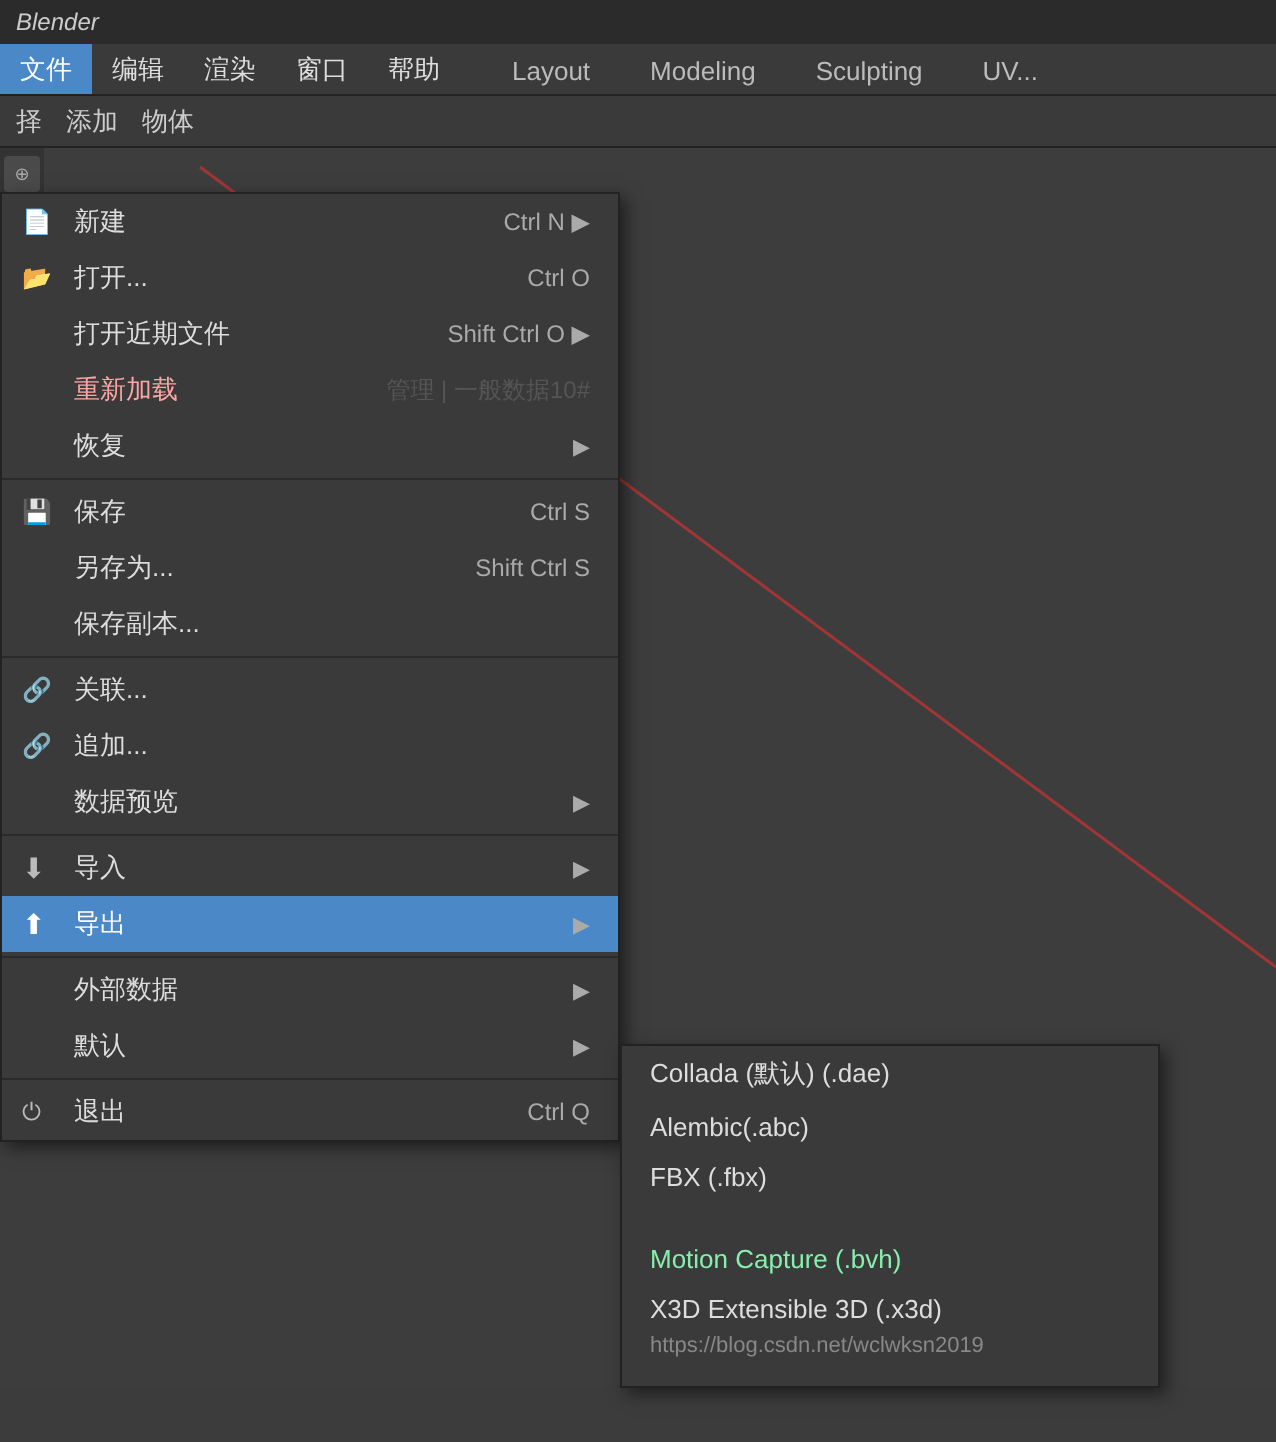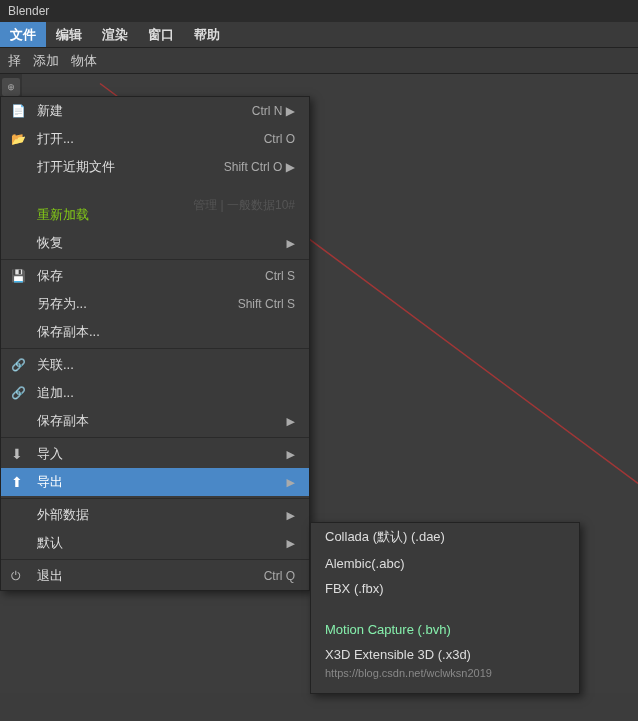--- a/index.html
+++ b/index.html
@@ -16,40 +16,40 @@
 
     
     .title-bar {
       background: #2b2b2b;
       height: 22px;
       display: flex;
       align-items: center;
       padding: 0 8px;
       color: #ccc;
       font-size: 12px;
+      font-style: italic;
     }
 
     
     .menu-bar {
       background: #3a3a3a;
       height: 26px;
       display: flex;
       align-items: center;
       border-bottom: 1px solid #222;
     }
 
     .menu-bar-item {
       padding: 6px 10px;
       cursor: pointer;
       color: #ddd;
       font-size: 13px;
       height: 100%;
       display: flex;
       align-items: center;
-      font-weight: bold;
     }
 
     .workspace-tab {
       padding: 4px 14px;
       background: #3a3a3a;
       color: #bbb;
       font-size: 13px;
       cursor: pointer;
       border-top-left-radius: 4px;
       border-top-right-radius: 4px;
@@ -221,20 +221,26 @@
   <span>Blender</span>
 </div>
 
 <div class="menu-bar">
   <div class="menu-bar-item file-menu-header">文件</div>
   <div class="menu-bar-item">编辑</div>
   <div class="menu-bar-item">渲染</div>
   <div class="menu-bar-item">窗口</div>
   <div class="menu-bar-item">帮助</div>
 
+  <div style="margin-left: 12px; display:flex; align-items:flex-end; height:100%;">
+    <div class="workspace-tab">Layout</div>
+    <div class="workspace-tab">Modeling</div>
+    <div class="workspace-tab">Sculpting</div>
+    <div class="workspace-tab">UV...</div>
+  </div>
 </div>
 
 <div class="sub-toolbar">
   <span class="sub-toolbar-item">择</span>
   <span class="sub-toolbar-item">添加</span>
   <span class="sub-toolbar-item">物体</span>
 </div>
 
 <div class="main-area">
 
@@ -269,21 +275,21 @@
       <span>打开...</span>
       <span class="shortcut">Ctrl O</span>
     </div>
 
     <div class="dropdown-item">
       <span>打开近期文件</span>
       <span class="shortcut">Shift Ctrl O ▶</span>
     </div>
 
     <div class="dropdown-item disabled">
-      <span style="color:#84cc16;margin-top:20px;">重新加载</span>
+      <span style="color:#fca5a5;">重新加载</span>
       <span class="shortcut" style="color:#555;text-align:right;">管理 | 一般数据10#</span>
     </div>
 
     <div class="dropdown-item">
       <span>恢复</span>
       <span class="arrow">▶</span>
     </div>
 
     <div class="dropdown-separator"></div>
 
@@ -308,21 +314,21 @@
       <span class="icon">🔗</span>
       <span>关联...</span>
     </div>
 
     <div class="dropdown-item">
       <span class="icon">🔗</span>
       <span>追加...</span>
     </div>
 
     <div class="dropdown-item">
-      <span>保存副本</span>
+      <span>数据预览</span>
       <span class="arrow">▶</span>
     </div>
 
     <div class="dropdown-separator"></div>
 
     <div class="dropdown-item">
       <span class="icon" style="font-size:14px;">⬇</span>
       <span>导入</span>
       <span class="arrow">▶</span>
     </div>

